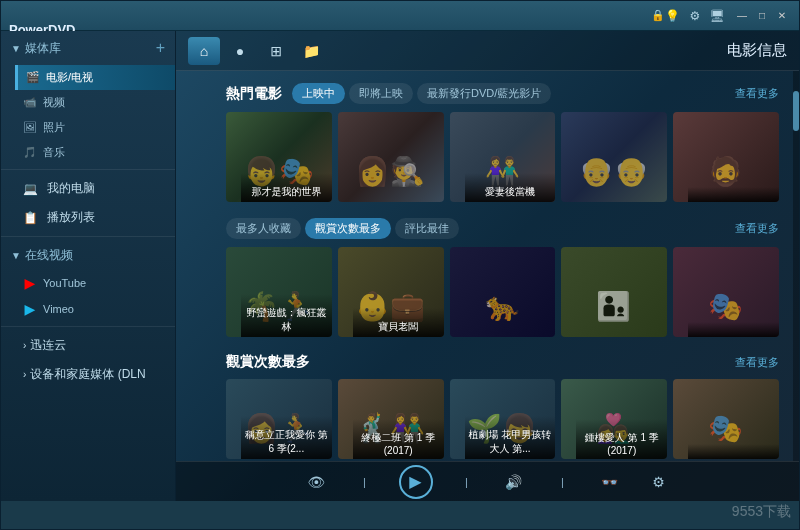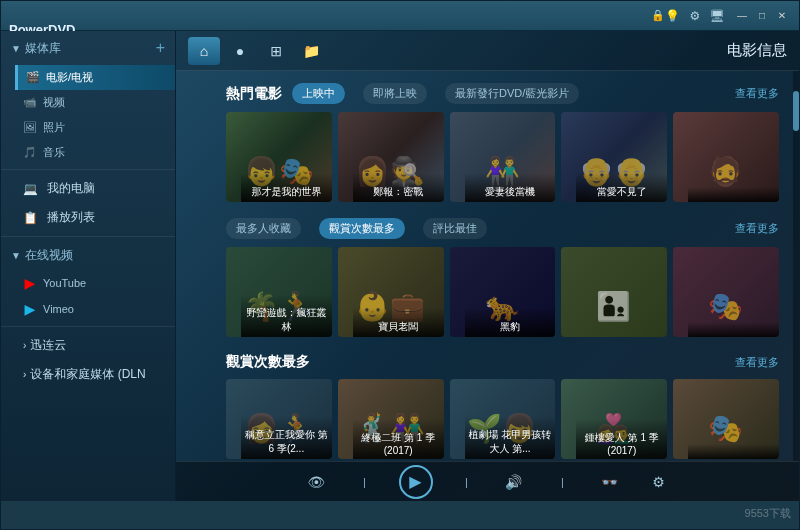--- a/index.html
+++ b/index.html
@@ -207,21 +207,21 @@
       margin-bottom: 8px;
     }
     .section-title {
       font-size: 14px;
       font-weight: bold;
       color: #fff;
       margin-right: 10px;
     }
     .tab-group {
       display: flex;
-      gap: 18px;
+      gap: 4px;
     }
     .tab-pill {
       padding: 3px 10px;
       border-radius: 12px;
       font-size: 11px;
       cursor: pointer;
       color: #a0c5d8;
       background: rgba(255,255,255,0.08);
     }
     .tab-pill.active {
@@ -294,21 +294,21 @@
       border: 2px solid #5ab0d8;
       font-size: 16px;
       color: #5ab0d8;
     }
 
     
     .watermark {
       position: absolute;
       bottom: 8px;
       right: 8px;
-      font-size: 11px;
+      font-size: 14px;
       color: rgba(255,255,255,0.3);
       pointer-events: none;
     }
 
     
     .thumb-1 { background: linear-gradient(135deg, #3a5a3a, #1a3020, #4a3a2a); }
     .thumb-2 { background: linear-gradient(135deg, #4a3a3a, #2a2020, #3a4a5a); }
     .thumb-3 { background: linear-gradient(135deg, #3a4a5a, #2a3a4a, #4a3a3a); }
     .thumb-4 { background: linear-gradient(135deg, #2a3a5a, #1a2540, #3a4a4a); }
     .thumb-5 { background: linear-gradient(135deg, #5a3a3a, #2a1a1a); }
@@ -471,33 +471,31 @@
               <div class="movie-card">
                 <div class="movie-thumb thumb-1" style="height:90px;">
                   <div class="thumb-figure">👦🎭</div>
                 </div>
                 <div class="movie-label">那才是我的世界</div>
               </div>
               <div class="movie-card">
                 <div class="movie-thumb thumb-2" style="height:90px;">
                   <div class="thumb-figure">👩🕵️</div>
                 </div>
-                <div class="movie-label">鄭報：密戰</div>
               </div>
               <div class="movie-card">
                 <div class="movie-thumb thumb-3" style="height:90px;">
                   <div class="thumb-figure">👫</div>
                 </div>
                 <div class="movie-label">愛妻後當機</div>
               </div>
               <div class="movie-card">
                 <div class="movie-thumb thumb-4" style="height:90px;">
                   <div class="thumb-figure">👴👴</div>
                 </div>
-                <div class="movie-label">當愛不見了</div>
               </div>
               <div class="movie-card">
                 <div class="movie-thumb thumb-5" style="height:90px;">
                   <div class="thumb-figure">🧔</div>
                 </div>
                 <div class="movie-label"></div>
               </div>
             </div>
           </div>
 
@@ -520,21 +518,20 @@
               <div class="movie-card">
                 <div class="movie-thumb thumb-7" style="height:90px;">
                   <div class="thumb-figure">👶💼</div>
                 </div>
                 <div class="movie-label">寶貝老闆</div>
               </div>
               <div class="movie-card">
                 <div class="movie-thumb thumb-8" style="height:90px;">
                   <div class="thumb-figure">🐆</div>
                 </div>
-                <div class="movie-label">黑豹</div>
               </div>
               <div class="movie-card">
                 <div class="movie-thumb thumb-9" style="height:90px;">
                   <div class="thumb-figure">👨‍👦</div>
                 </div>
               </div>
               <div class="movie-card">
                 <div class="movie-thumb thumb-10" style="height:90px;">
                   <div class="thumb-figure">🎭</div>
                 </div>

